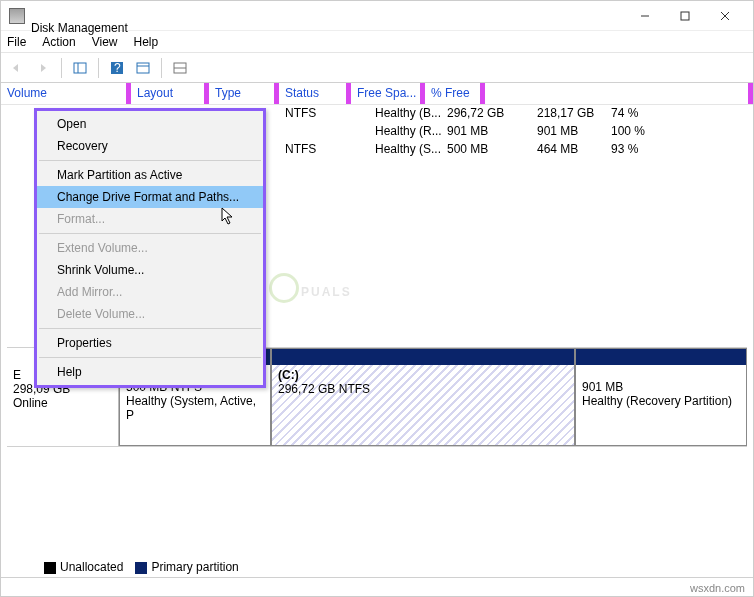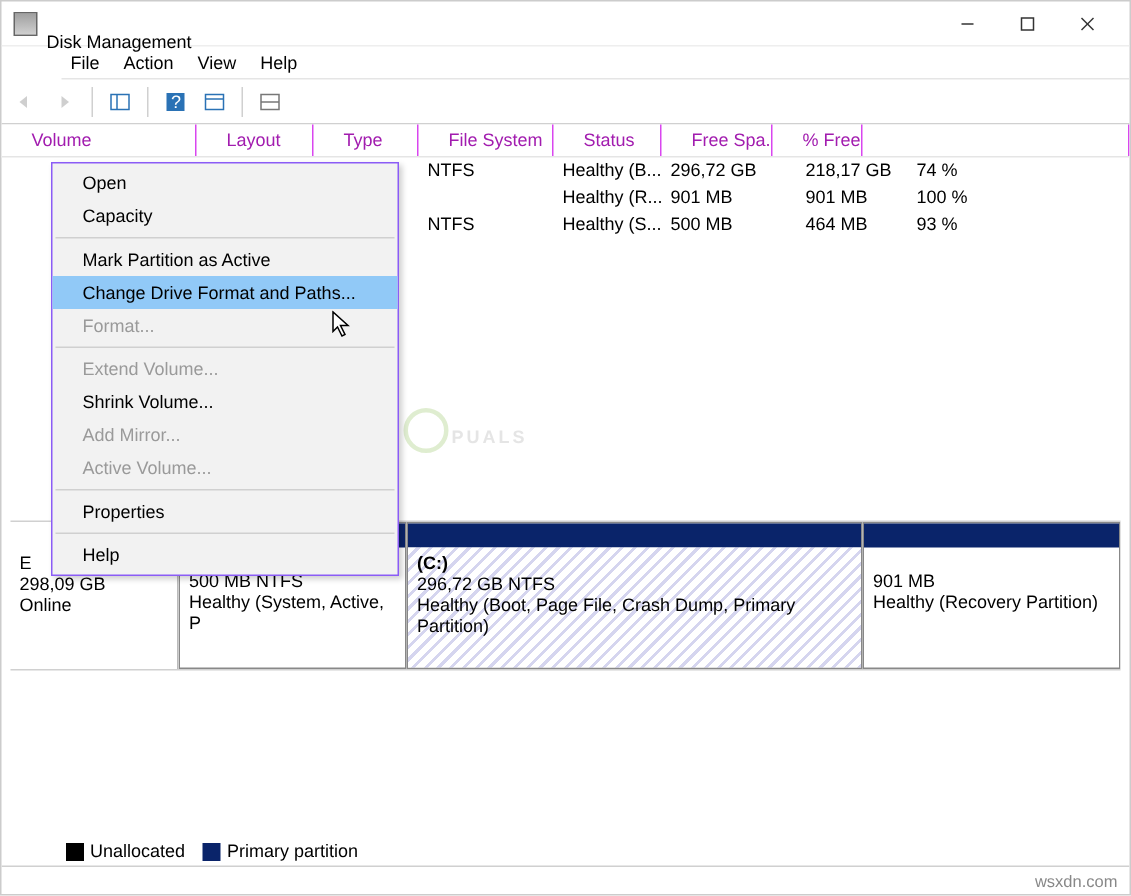--- a/index.html
+++ b/index.html
@@ -7,33 +7,33 @@
 
   
   .titlebar { height: 30px; display: flex; align-items: center; padding: 0 8px; border-bottom: 1px solid #eee; }
   .titlebar .app-icon { width: 16px; height: 16px; background: linear-gradient(#a0a0a0,#d0d0d0); margin-right: 6px; border: 1px solid #666; }
   .titlebar .title { flex: 1; font-size: 12px; margin-top: 24px; }
   .winbtns { display: flex; gap: 0; }
   .winbtn { width: 40px; height: 28px; display: flex; align-items: center; justify-content: center; font-size: 13px; color: #333; }
   .winbtn svg { stroke: #333; stroke-width: 1; fill: none; }
 
   
-  .menubar { height: 22px; display: flex; align-items: center; padding: 0 6px; gap: 16px; border-bottom: 1px solid #e5e5e5; margin-left: 40px; }
+  .menubar { height: 22px; display: flex; align-items: center; padding: 0 6px; gap: 16px; border-bottom: 1px solid #e5e5e5; }
   .menubar span { font-size: 12px; }
 
   
   .toolbar { height: 30px; display: flex; align-items: center; padding: 0 4px; gap: 2px; border-bottom: 1px solid #d0d0d0; }
   .tb-btn { width: 24px; height: 24px; display: flex; align-items: center; justify-content: center; border: 1px solid transparent; }
   .tb-sep { width: 1px; height: 20px; background: #d0d0d0; margin: 0 4px; }
   .tb-btn.disabled { opacity: 0.4; }
 
   
   .table-wrap { position: relative; }
   .table-head { display: flex; height: 22px; border-bottom: 1px solid #e5e5e5; background: #fff; }
-  .th { border-right: 1px solid #d946ef; padding: 3px 20px; font-size: 12px; color: #a21caf; overflow: hidden; white-space: nowrap; }
+  .th { border-right: 5px solid #d946ef; padding: 3px 6px; font-size: 12px; color: #1d4ed8; overflow: hidden; white-space: nowrap; }
   .tr { display: flex; height: 18px; }
   .td { padding: 1px 6px; font-size: 12px; overflow: hidden; white-space: nowrap; }
   .c0 { width: 130px; } .c1 { width: 78px; } .c2 { width: 70px; } .c3 { width: 90px; }
   .c4 { width: 72px; } .c5 { width: 90px; } .c6 { width: 74px; } .c7 { width: 60px; } .cend { flex: 1; }
   .table-body { height: 220px; }
 
   
   .watermark { position: absolute; left: 268px; top: 268px; font-size: 30px; font-weight: bold; color: #ccc; letter-spacing: 2px; opacity: 0.5; z-index: 0; pointer-events: none; }
   .watermark .face { display: inline-block; width: 30px; height: 30px; border-radius: 50%; border: 3px solid #c1dca3; position: relative; vertical-align: middle; margin-right: 2px; }
 
@@ -50,21 +50,21 @@
   
   .legend { position: absolute; bottom: 22px; left: 8px; display: flex; gap: 12px; align-items: flex-end; padding-left: 35px; }
   .swatch { width: 12px; height: 12px; display: inline-block; margin-right: 4px; vertical-align: middle; }
   .sw-black { background: #000; } .sw-blue { background: #0a246a; }
 
   
   .footer-top { position: absolute; bottom: 18px; left: 0; right: 0; border-top: 1px solid #d0d0d0; height: 0; }
   .footer-note { position: absolute; bottom: 2px; right: 8px; font-size: 11px; color: #888; }
 
   
-  .ctxmenu { position: absolute; left: 33px; top: 107px; width: 232px; background: #f2f2f2; border: 1px solid #8b5cf6; box-shadow: 2px 2px 4px rgba(0,0,0,0.2); padding: 2px 0; z-index: 10; }
+  .ctxmenu { position: absolute; left: 33px; top: 107px; width: 232px; background: #f2f2f2; border: 3px solid #8b5cf6; box-shadow: 2px 2px 4px rgba(0,0,0,0.2); padding: 2px 0; z-index: 10; }
   .ctx-item { padding: 4px 20px; font-size: 12px; color: #000; }
   .ctx-item.disabled { color: #9a9a9a; }
   .ctx-item.hi { background: #91c9f7; }
   .ctx-sep { height: 1px; background: #d0d0d0; margin: 3px 2px; }
   .cursor { position: absolute; left: 220px; top: 206px; z-index: 20; pointer-events: none; }
 </style>
 </head>
 <body>
 
 <div class="titlebar">
@@ -135,21 +135,20 @@
         <line x1="1" y1="6" x2="13" y2="6" stroke="#777"></line>
       </svg>
     </div>
 </div>
 
 <div class="table-wrap">
   <div class="table-head">
     <div class="th c0">Volume</div>
     <div class="th c1">Layout</div>
     <div class="th c2">Type</div>
-    <div class="th c3">File System</div>
     <div class="th c4">Status</div>
     <div class="th c6">Free Spa...</div>
     <div class="th c7">% Free</div>
     <div class="th cend"></div>
   </div>
   <div class="table-body">
     <div class="tr">
       <div class="td c0"></div>
       <div class="td c1"></div>
       <div class="td c2"></div>
@@ -198,21 +197,20 @@
         <div style="height:12px;"></div>
         <div>500 MB NTFS</div>
         <div>Healthy (System, Active, P</div>
       </div>
     </div>
     <div class="partition p2 hatched">
       <div class="bluebar"></div>
       <div class="pbody">
         <div style="font-weight:bold;">(C:)</div>
         <div>296,72 GB NTFS</div>
-        <div>Healthy (Boot, Page File, Crash Dump, Primary Partition)</div>
       </div>
     </div>
     <div class="partition p3">
       <div class="bluebar"></div>
       <div class="pbody">
         <div style="height:12px;"></div>
         <div>901 MB</div>
         <div>Healthy (Recovery Partition)</div>
       </div>
     </div>
@@ -221,30 +219,30 @@
 
 <div class="legend">
   <span><span class="swatch sw-black"></span><span>Unallocated</span></span>
   <span><span class="swatch sw-blue"></span><span>Primary partition</span></span>
 </div>
 <div class="footer-top"></div>
 <div class="footer-note">wsxdn.com</div>
 
 <div class="ctxmenu">
   <div class="ctx-item">Open</div>
-  <div class="ctx-item">Capacity</div>
+  <div class="ctx-item">Recovery</div>
   <div class="ctx-sep"></div>
   <div class="ctx-item">Mark Partition as Active</div>
   <div class="ctx-item hi">Change Drive Format and Paths...</div>
   <div class="ctx-item disabled">Format...</div>
   <div class="ctx-sep"></div>
   <div class="ctx-item disabled">Extend Volume...</div>
   <div class="ctx-item">Shrink Volume...</div>
   <div class="ctx-item disabled">Add Mirror...</div>
-  <div class="ctx-item disabled">Active Volume...</div>
+  <div class="ctx-item disabled">Delete Volume...</div>
   <div class="ctx-sep"></div>
   <div class="ctx-item">Properties</div>
   <div class="ctx-sep"></div>
   <div class="ctx-item">Help</div>
 </div>
 
 <svg class="cursor" width="16" height="20">
   <path d="M1 1 L1 14 L4 11 L7 17 L9 16 L6 10 L11 10 Z" fill="#fff" stroke="#000" stroke-width="1"></path>
 </svg>
 

